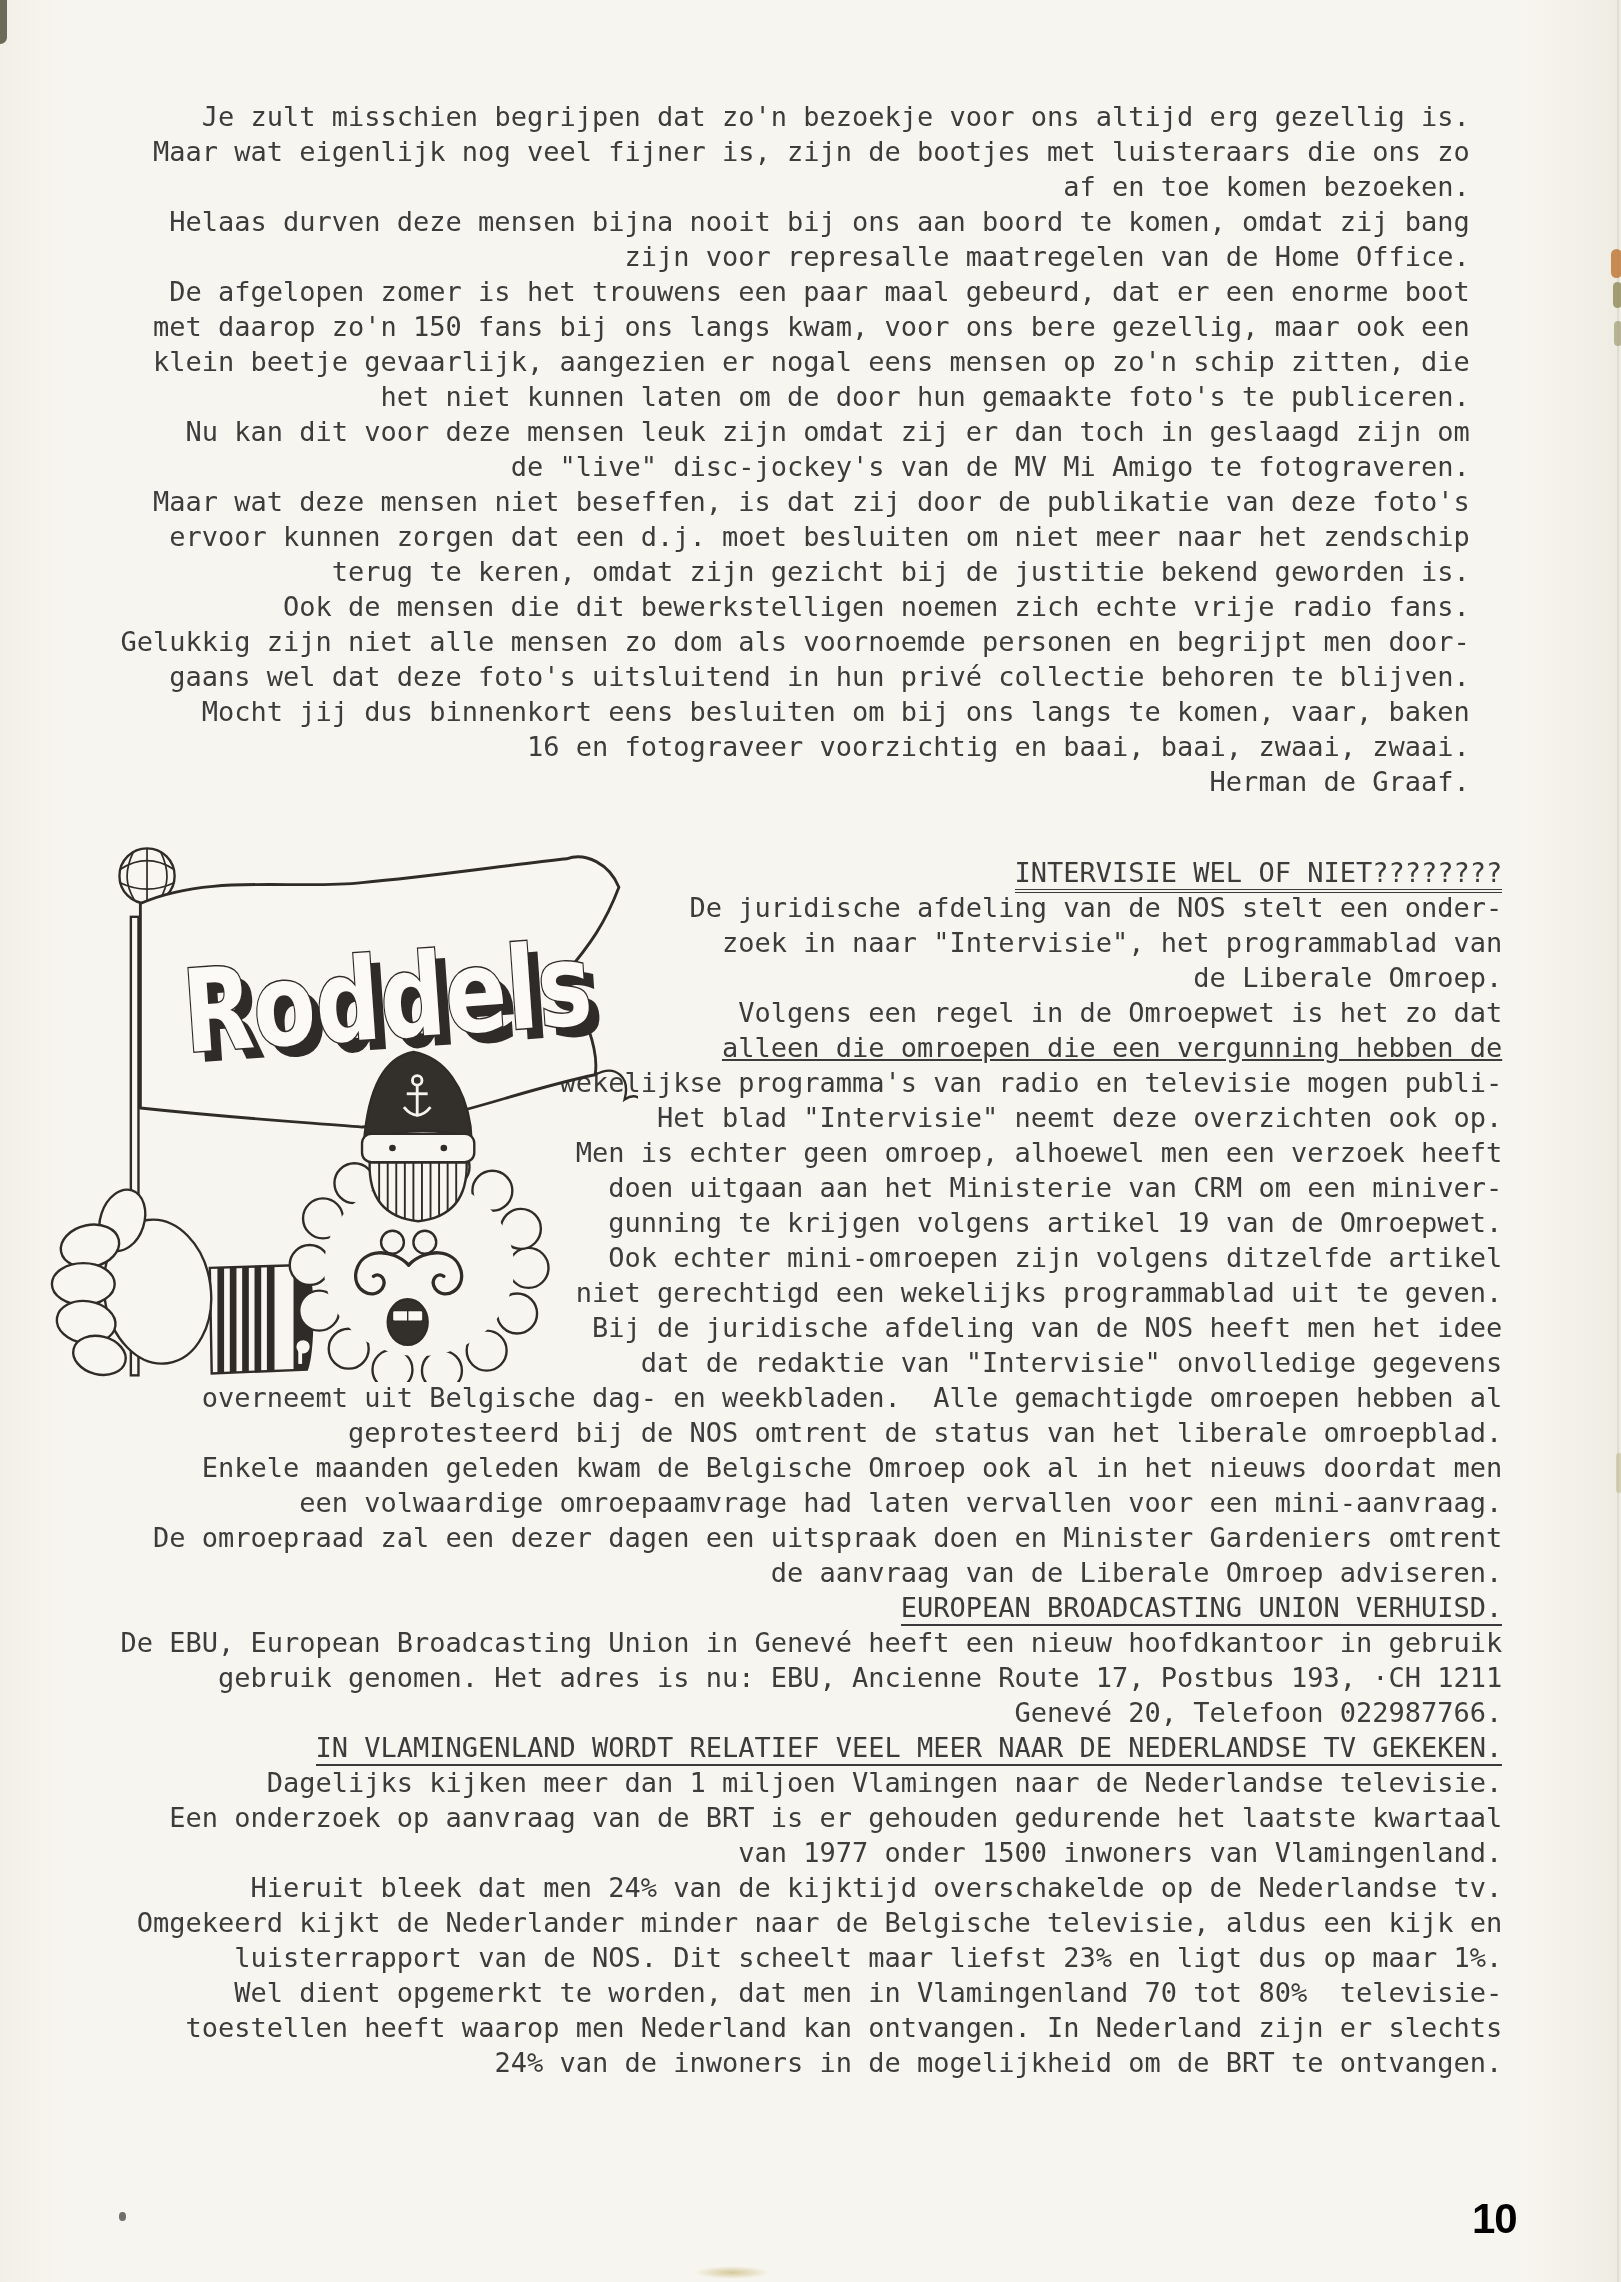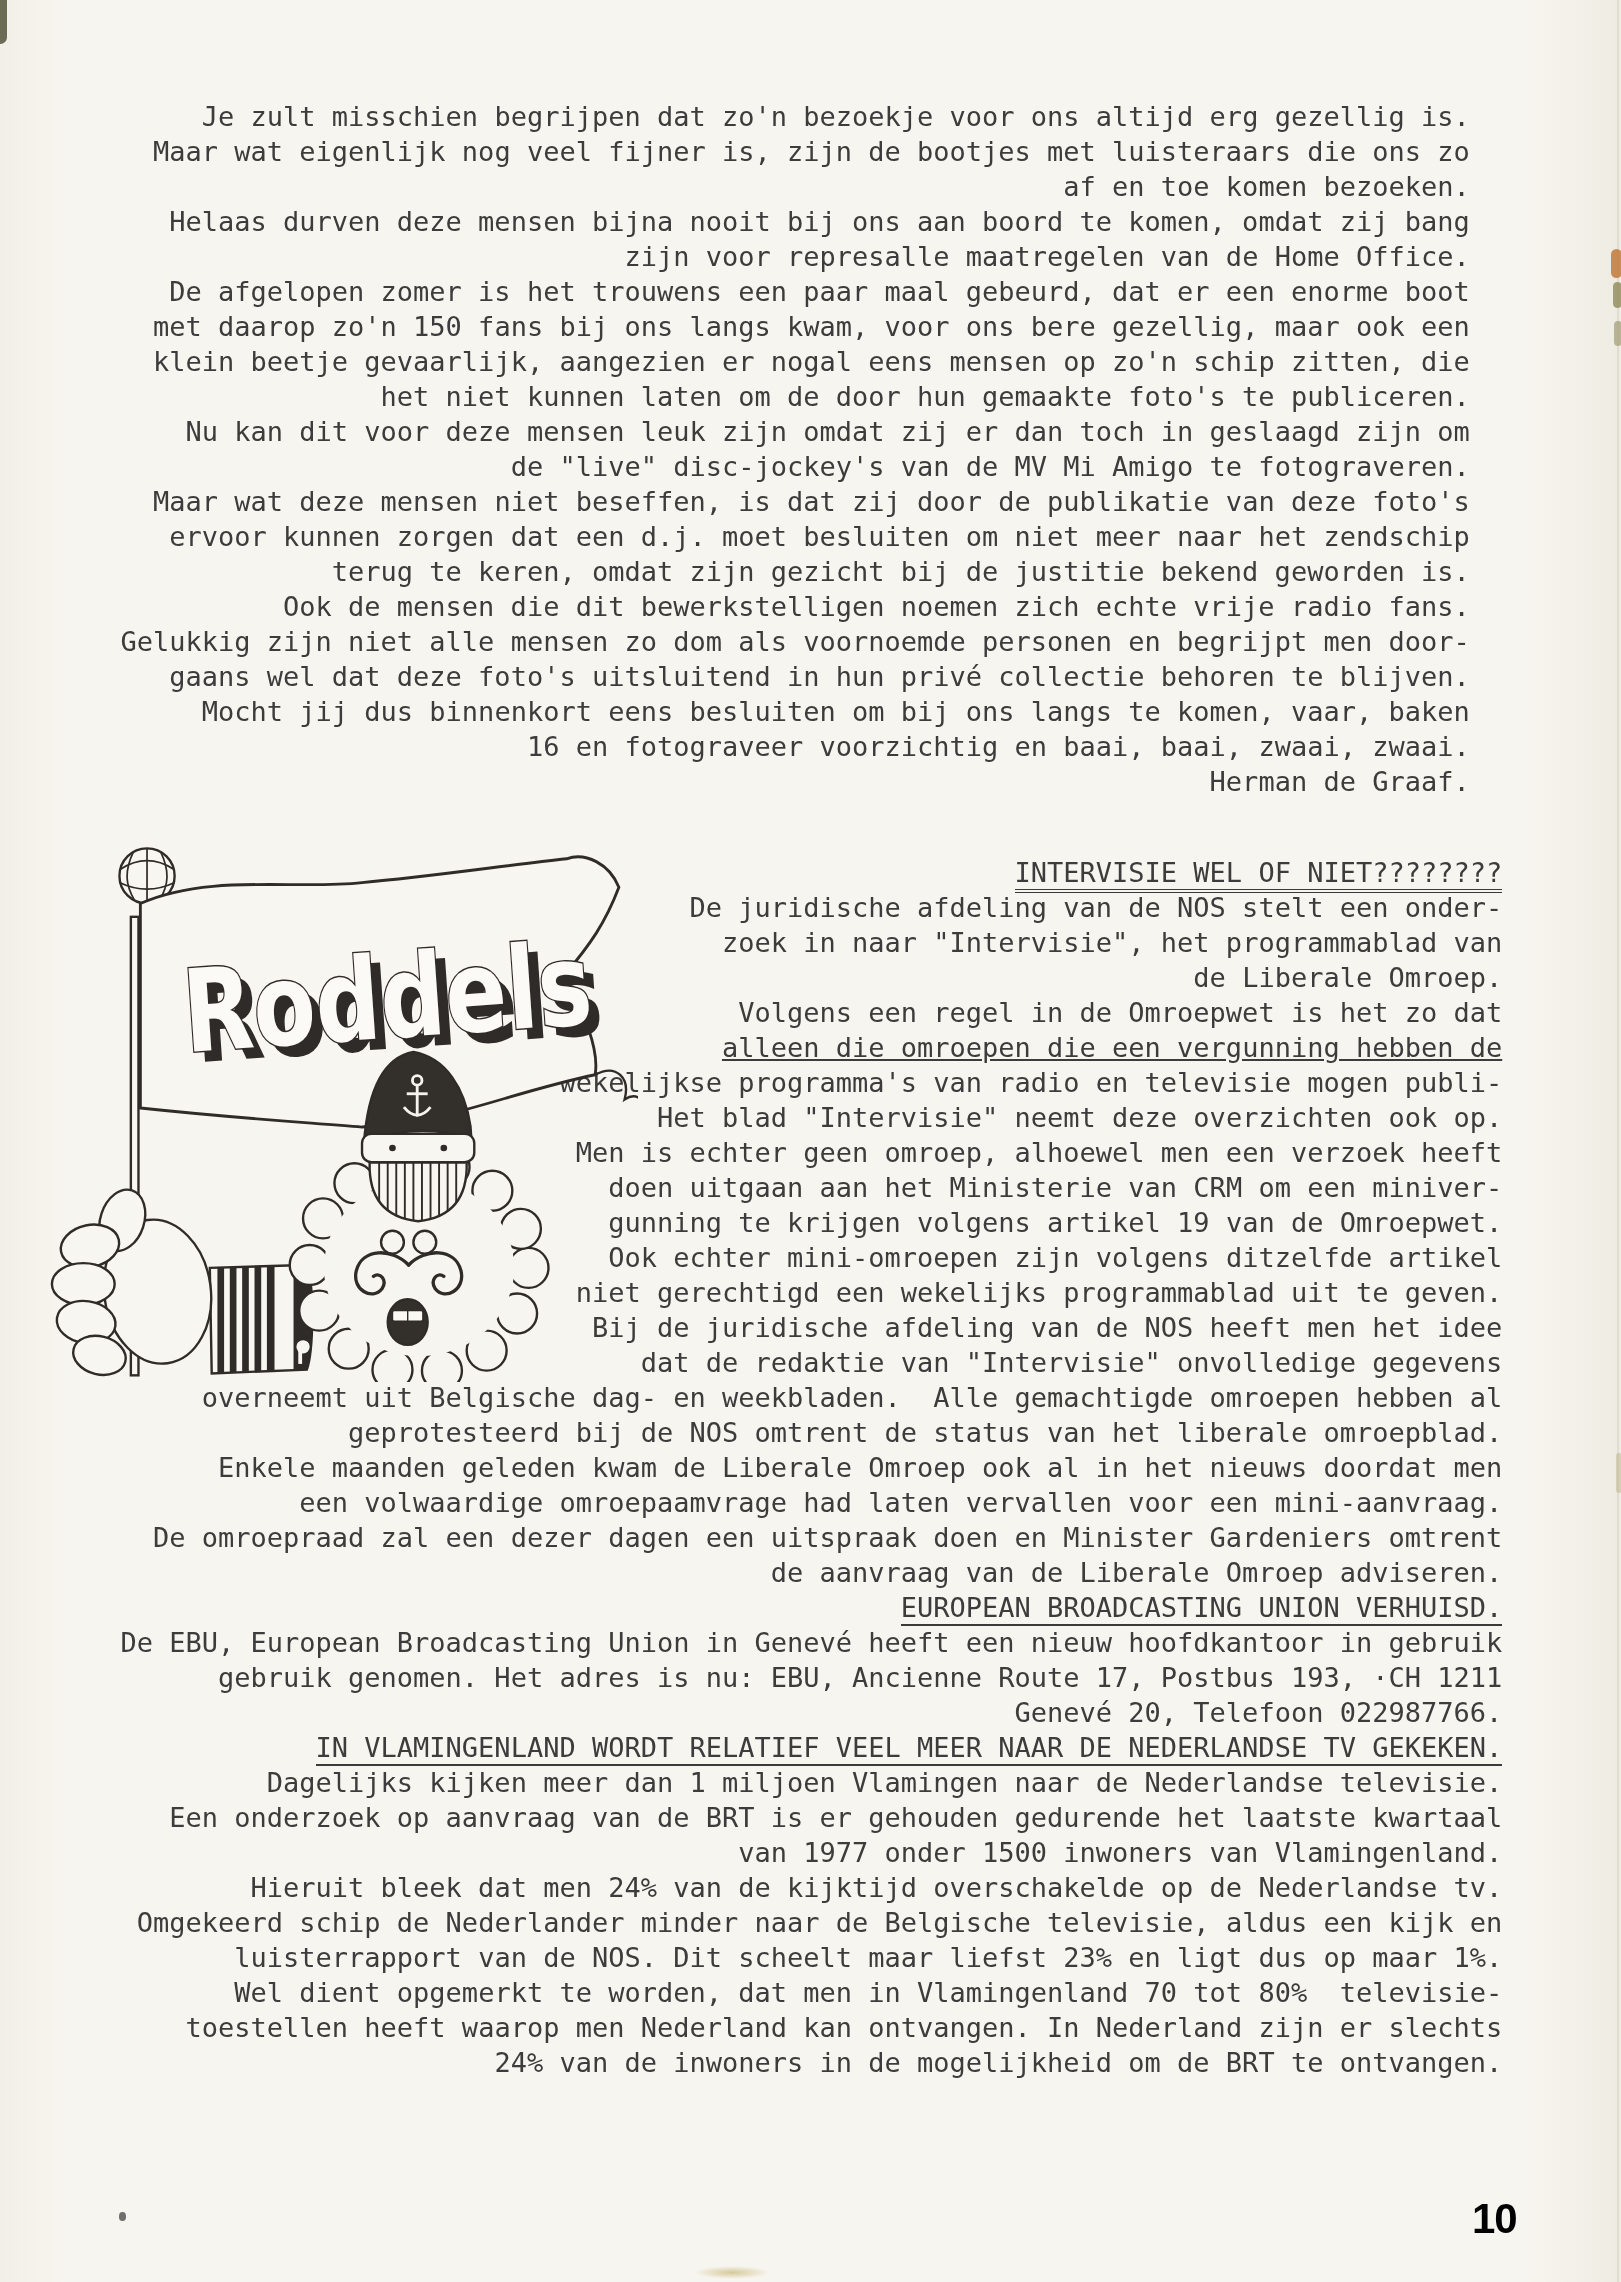--- a/index.html
+++ b/index.html
@@ -78,34 +78,34 @@
     <div class="tline" style="padding-left: 26ch;">Het blad "Intervisie" neemt deze overzichten ook op.</div>
     <div class="tline" style="padding-left: 28ch;">Men is echter geen omroep, alhoewel men een verzoek heeft</div>
     <div class="tline" style="padding-left: 29ch;">doen uitgaan aan het Ministerie van CRM om een miniver-</div>
     <div class="tline" style="padding-left: 30ch;">gunning te krijgen volgens artikel 19 van de Omroepwet.</div>
     <div class="tline" style="padding-left: 31ch;">Ook echter mini-omroepen zijn volgens ditzelfde artikel</div>
     <div class="tline" style="padding-left: 30ch;">niet gerechtigd een wekelijks programmablad uit te geven.</div>
     <div class="tline" style="padding-left: 28ch;">Bij de juridische afdeling van de NOS heeft men het idee</div>
     <div class="tline" style="padding-left: 27ch;">dat de redaktie van "Intervisie" onvolledige gegevens</div>
     <div class="tline">overneemt uit Belgische dag- en weekbladen.  Alle gemachtigde omroepen hebben al</div>
     <div class="tline">geprotesteerd bij de NOS omtrent de status van het liberale omroepblad.</div>
-    <div class="tline" style="padding-left: 5ch;">Enkele maanden geleden kwam de Liberale Omroep ook al in het nieuws doordat men</div>
+    <div class="tline" style="padding-left: 5ch;">Enkele maanden geleden kwam de Belgische Omroep ook al in het nieuws doordat men</div>
     <div class="tline">een volwaardige omroepaamvrage had laten vervallen voor een mini-aanvraag.</div>
     <div class="tline">De omroepraad zal een dezer dagen een uitspraak doen en Minister Gardeniers omtrent</div>
     <div class="tline">de aanvraag van de Liberale Omroep adviseren.</div>
     <div class="tline" style="padding-left: 5ch;"><span class="u">EUROPEAN BROADCASTING UNION VERHUISD.</span></div>
     <div class="tline">De EBU, European Broadcasting Union in Genevé heeft een nieuw hoofdkantoor in gebruik</div>
     <div class="tline">gebruik genomen. Het adres is nu: EBU, Ancienne Route 17, Postbus 193, ·CH 1211</div>
     <div class="tline">Genevé 20, Telefoon 022987766.</div>
     <div class="tline" style="padding-left: 5ch;"><span class="u">IN VLAMINGENLAND WORDT RELATIEF VEEL MEER NAAR DE NEDERLANDSE TV GEKEKEN.</span></div>
     <div class="tline">Dagelijks kijken meer dan 1 miljoen Vlamingen naar de Nederlandse televisie.</div>
     <div class="tline">Een onderzoek op aanvraag van de BRT is er gehouden gedurende het laatste kwartaal</div>
     <div class="tline">van 1977 onder 1500 inwoners van Vlamingenland.</div>
     <div class="tline" style="padding-left: 5ch;">Hieruit bleek dat men 24% van de kijktijd overschakelde op de Nederlandse tv.</div>
-    <div class="tline">Omgekeerd schip de Nederlander minder naar de Belgische televisie, aldus een kijk en</div>
+    <div class="tline">Omgekeerd kijkt de Nederlander minder naar de Belgische televisie, aldus een kijk en</div>
     <div class="tline">luisterrapport van de NOS. Dit scheelt maar liefst 23% en ligt dus op maar 1%.</div>
     <div class="tline" style="padding-left: 5ch;">Wel dient opgemerkt te worden, dat men in Vlamingenland 70 tot 80%  televisie-</div>
     <div class="tline">toestellen heeft waarop men Nederland kan ontvangen. In Nederland zijn er slechts</div>
     <div class="tline">24% van de inwoners in de mogelijkheid om de BRT te ontvangen.</div>
   </div>
 
 <div id="illustration">
 <svg width="590" height="547" viewBox="0 0 620 575" xmlns="http://www.w3.org/2000/svg">
   <defs>
     <clipPath id="cuffclip">

